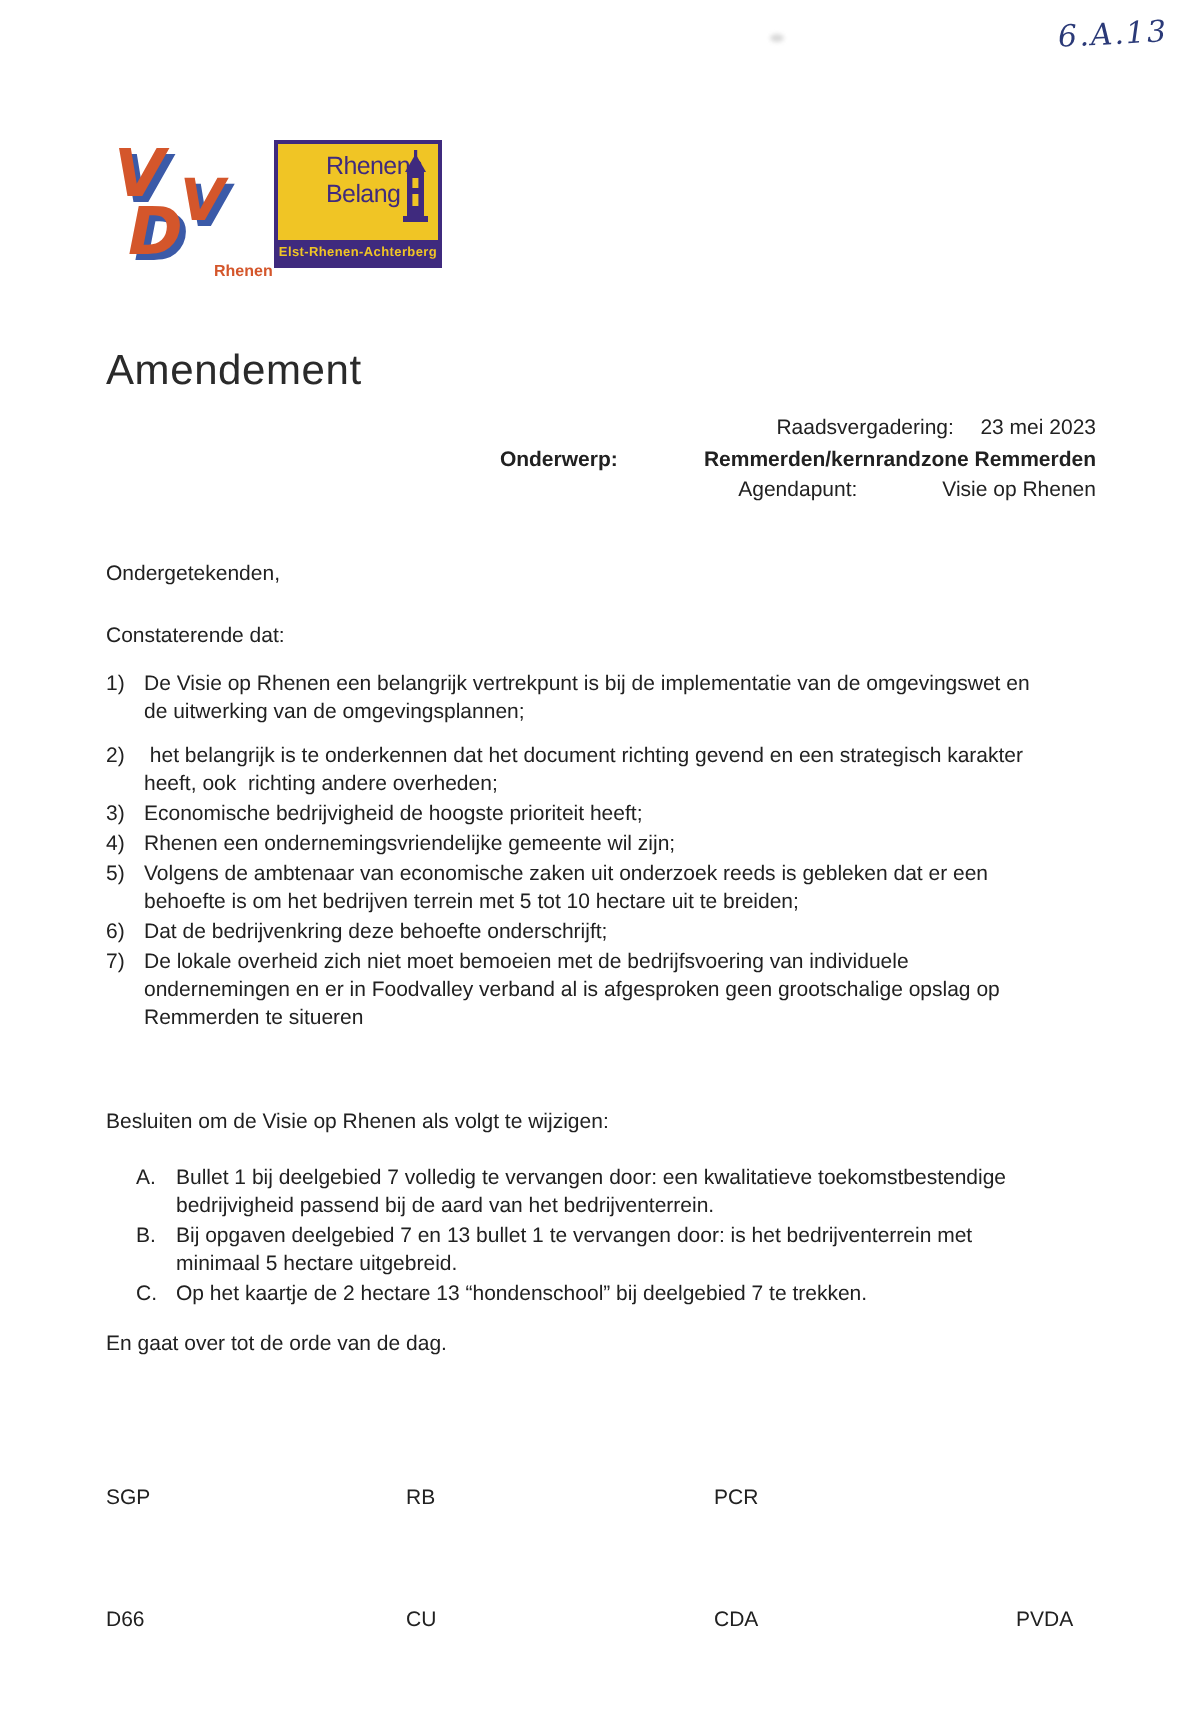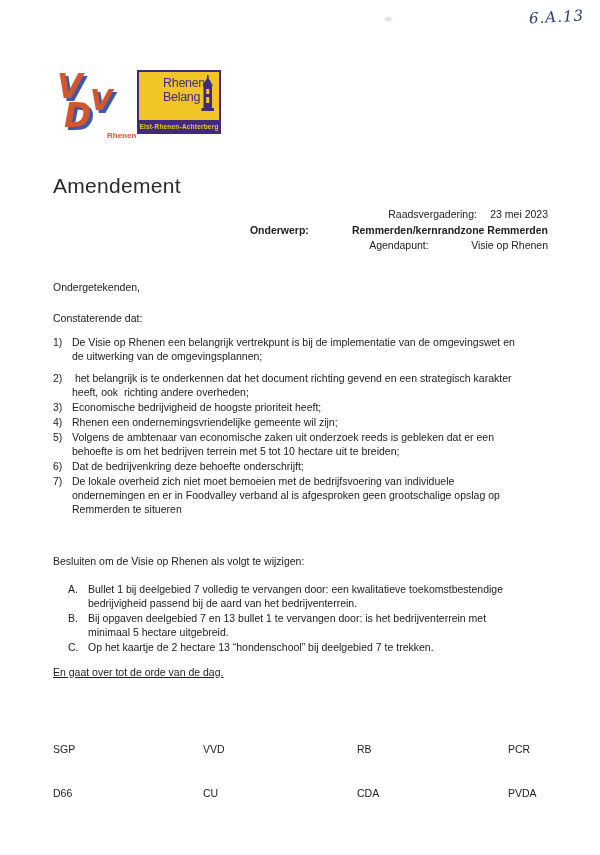--- a/index.html
+++ b/index.html
@@ -155,31 +155,31 @@
     line-height: 14px;
   }
   .li-row .num { flex: 0 0 19px; }
   .li-row .txt { white-space: pre; }
   .li-row.gap-after { margin-bottom: 8px; }
 
   .decision-heading { margin-top: 38px; }
   .dec-list { margin-top: 14px; margin-left: 15px; }
   .dec-list .num { flex: 0 0 20px; }
 
-  .closing { margin-top: 11px; text-decoration: underline; }
+  .closing { margin-top: 11px; }
 
   
   .sig-grid {
     display: grid;
     grid-template-columns: 150px 154px 151px auto;
     font-size: 10.5px;
     line-height: 14px;
   }
   .sig-row1 { margin-top: 63px; }
-  .sig-row2 { margin-top: 30px; }
+  .sig-row2 { margin-top: 47px; }
 </style>
 </head>
 <body>
 
 <div class="page">
 
   <div class="annotation">6.A.13</div>
   <div class="smudge"></div>
 
   <div class="content">
@@ -285,21 +285,20 @@
       <div class="li-row">
         <span class="num">C.</span>
         <span class="txt">Op het kaartje de 2 hectare 13 “hondenschool” bij deelgebied 7 te trekken.</span>
       </div>
     </div>
 
     <div class="para closing">En gaat over tot de orde van de dag.</div>
 
     <div class="sig-grid sig-row1">
       <span>SGP</span>
-      <span>VVD</span>
       <span>RB</span>
       <span>PCR</span>
     </div>
     <div class="sig-grid sig-row2">
       <span>D66</span>
       <span>CU</span>
       <span>CDA</span>
       <span>PVDA</span>
     </div>
 

